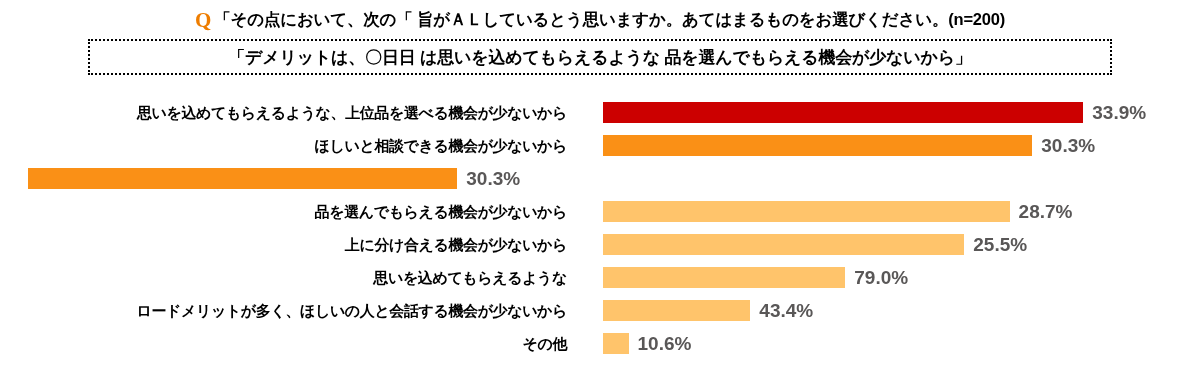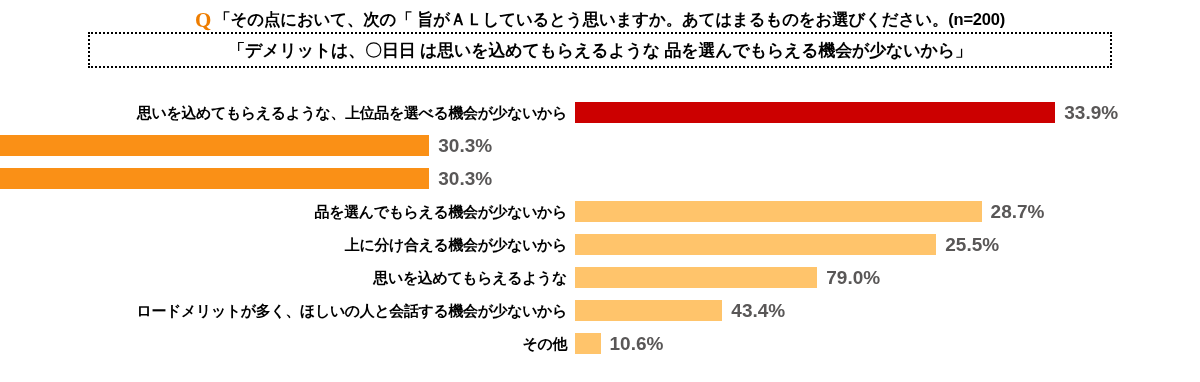--- a/index.html
+++ b/index.html
@@ -45,21 +45,21 @@
   .q-text {
     font-size: 16.5px;
     font-weight: bold;
     letter-spacing: -0.2px;
     color: #000000;
   }
 
   .subtitle-box {
     position: absolute;
     left: 88px;
-    top: 32px;
+    top: 39px;
     width: 1024px;
     height: 36px;
     border: 2px dotted #000000;
     box-sizing: border-box;
     display: flex;
     align-items: center;
     justify-content: center;
   }
   .subtitle-text {
     font-size: 17px;
@@ -96,20 +96,21 @@
     white-space: nowrap;
     overflow: visible;
     line-height: 1;
   }
   .bar-area {
     position: relative;
     flex: 1 1 auto;
     height: 33px;
     display: flex;
     align-items: center;
+    margin-left: 28px;
   }
   .bar {
     height: 21px;
     background: #FFC46B;
     display: block;
   }
   .bar-value {
     font-size: 19px;
     font-weight: bold;
     color: #595757;
@@ -135,20 +136,21 @@
 
   <div class="chart" id="chart">
       <div class="row">
         <div class="row-label">思いを込めてもらえるような、上位品を選べる機会が少ないから</div>
         <div class="bar-area">
           <div class="bar" style="width: 480.25px; background: rgb(204, 0, 0);"></div>
           <div class="bar-value">33.9%</div>
         </div>
       </div>
       <div class="row">
+        <div class="row-label">ほしいと相談できる機会が少ないから</div>
         <div class="bar-area">
           <div class="bar" style="width: 429.25px; background: rgb(250, 144, 22);"></div>
           <div class="bar-value">30.3%</div>
         </div>
       </div>
       <div class="row">
         <div class="bar-area">
           <div class="bar" style="width: 429.25px; background: rgb(250, 144, 22);"></div>
           <div class="bar-value">30.3%</div>
         </div>

